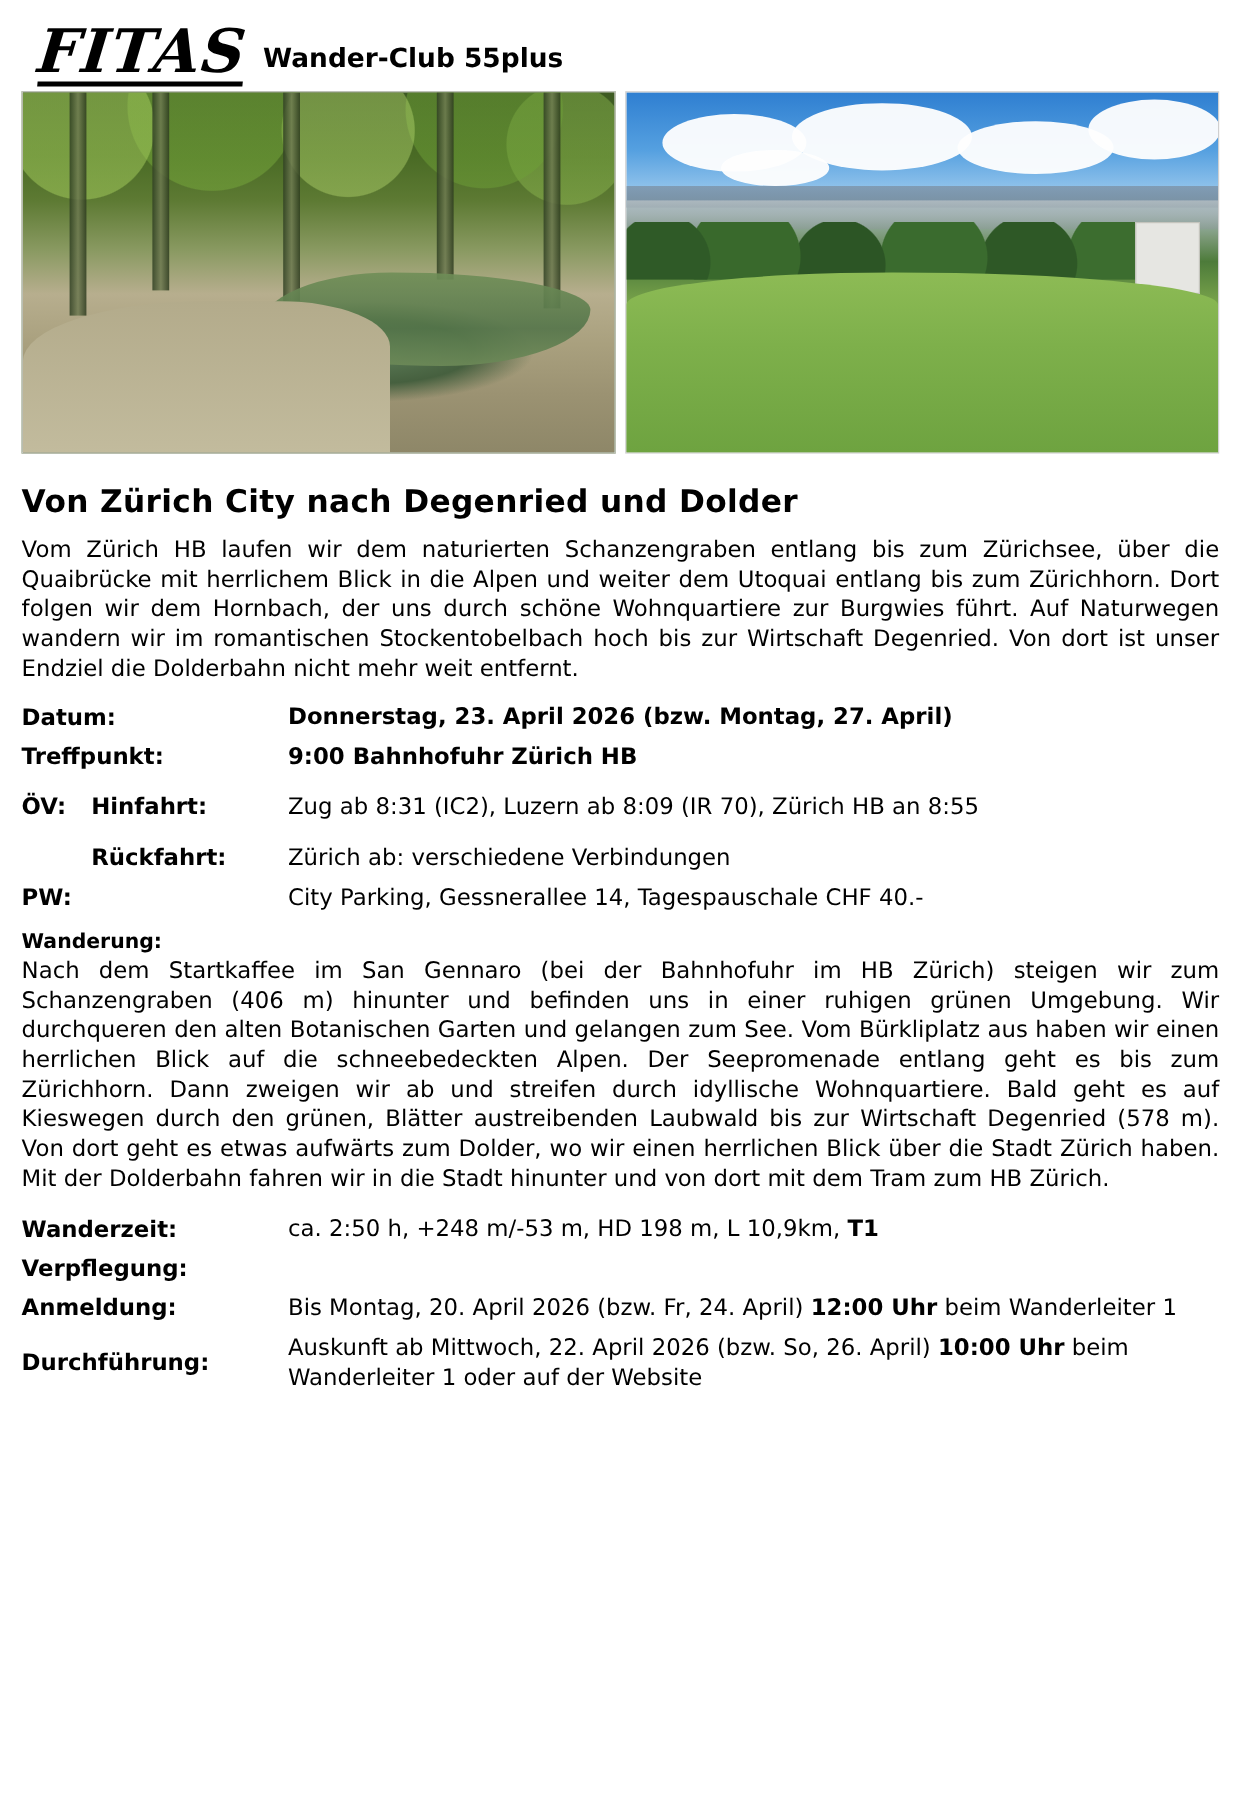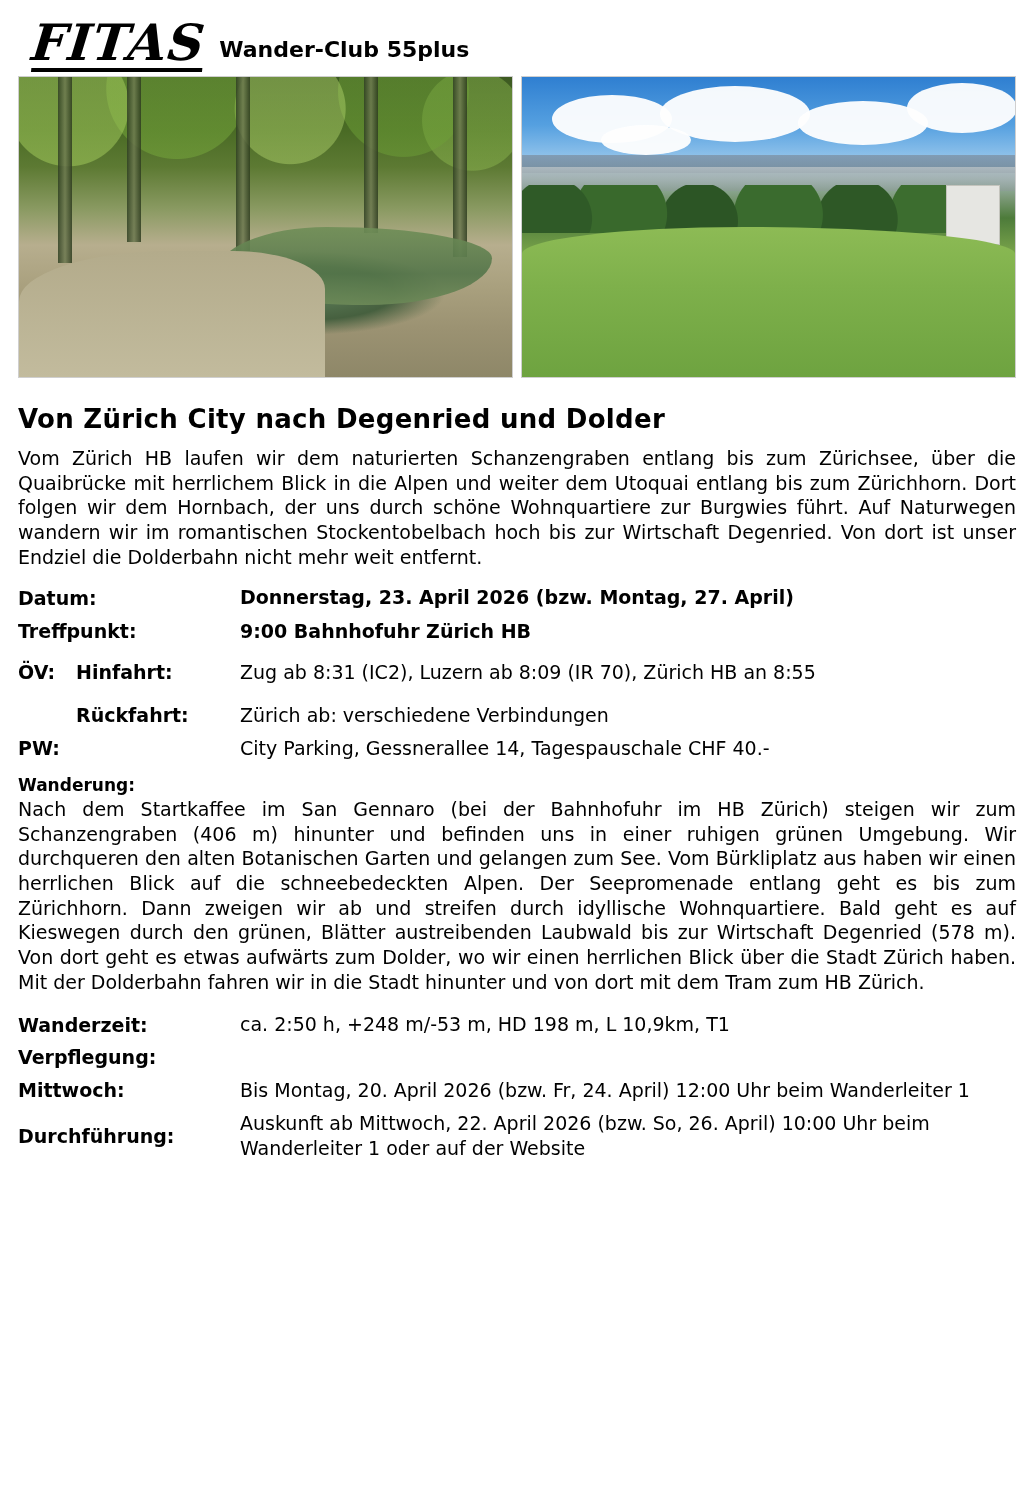--- a/index.html
+++ b/index.html
@@ -231,21 +231,21 @@
 
   .section-head {
     font-weight: bold;
     font-size: 17px;
     margin: 14px 0 2px 0;
   }
 
   .spacer-8 { height: 8px; }
   .spacer-14 { height: 14px; }
 
-  b { font-weight: normal; }
+  b { font-weight: bold; }
 </style>
 </head>
 <body>
 
 <div class="page">
 
   <div class="header">
     <div class="logo">
       <span>FITAS</span>
       <span class="logo-underline"></span>
@@ -321,21 +321,21 @@
     <div class="row">
       <div class="label">Wanderzeit:</div>
       <div class="value"><span>ca. 2:50 h, +248 m/-53 m, HD 198 m, L 10,9km, </span><b>T1</b></div>
     </div>
 
     <div class="row">
       <div class="label">Verpflegung:</div>
     </div>
 
     <div class="row">
-      <div class="label">Mittwoch:</div>
+      <div class="label">Anmeldung:</div>
       <div class="value"><span>Bis Montag, 20. April 2026 (bzw. Fr, 24. April) </span><b>12:00 Uhr</b><span> beim Wanderleiter 1</span></div>
     </div>
 
     <div class="row">
       <div class="label">Durchführung:</div>
       <div class="value"><span>Auskunft ab Mittwoch, 22. April 2026 (bzw. So, 26. April) </span><b>10:00 Uhr</b><span> beim Wanderleiter 1 oder auf der Website</span></div>
     </div>
 
 
   </div>

